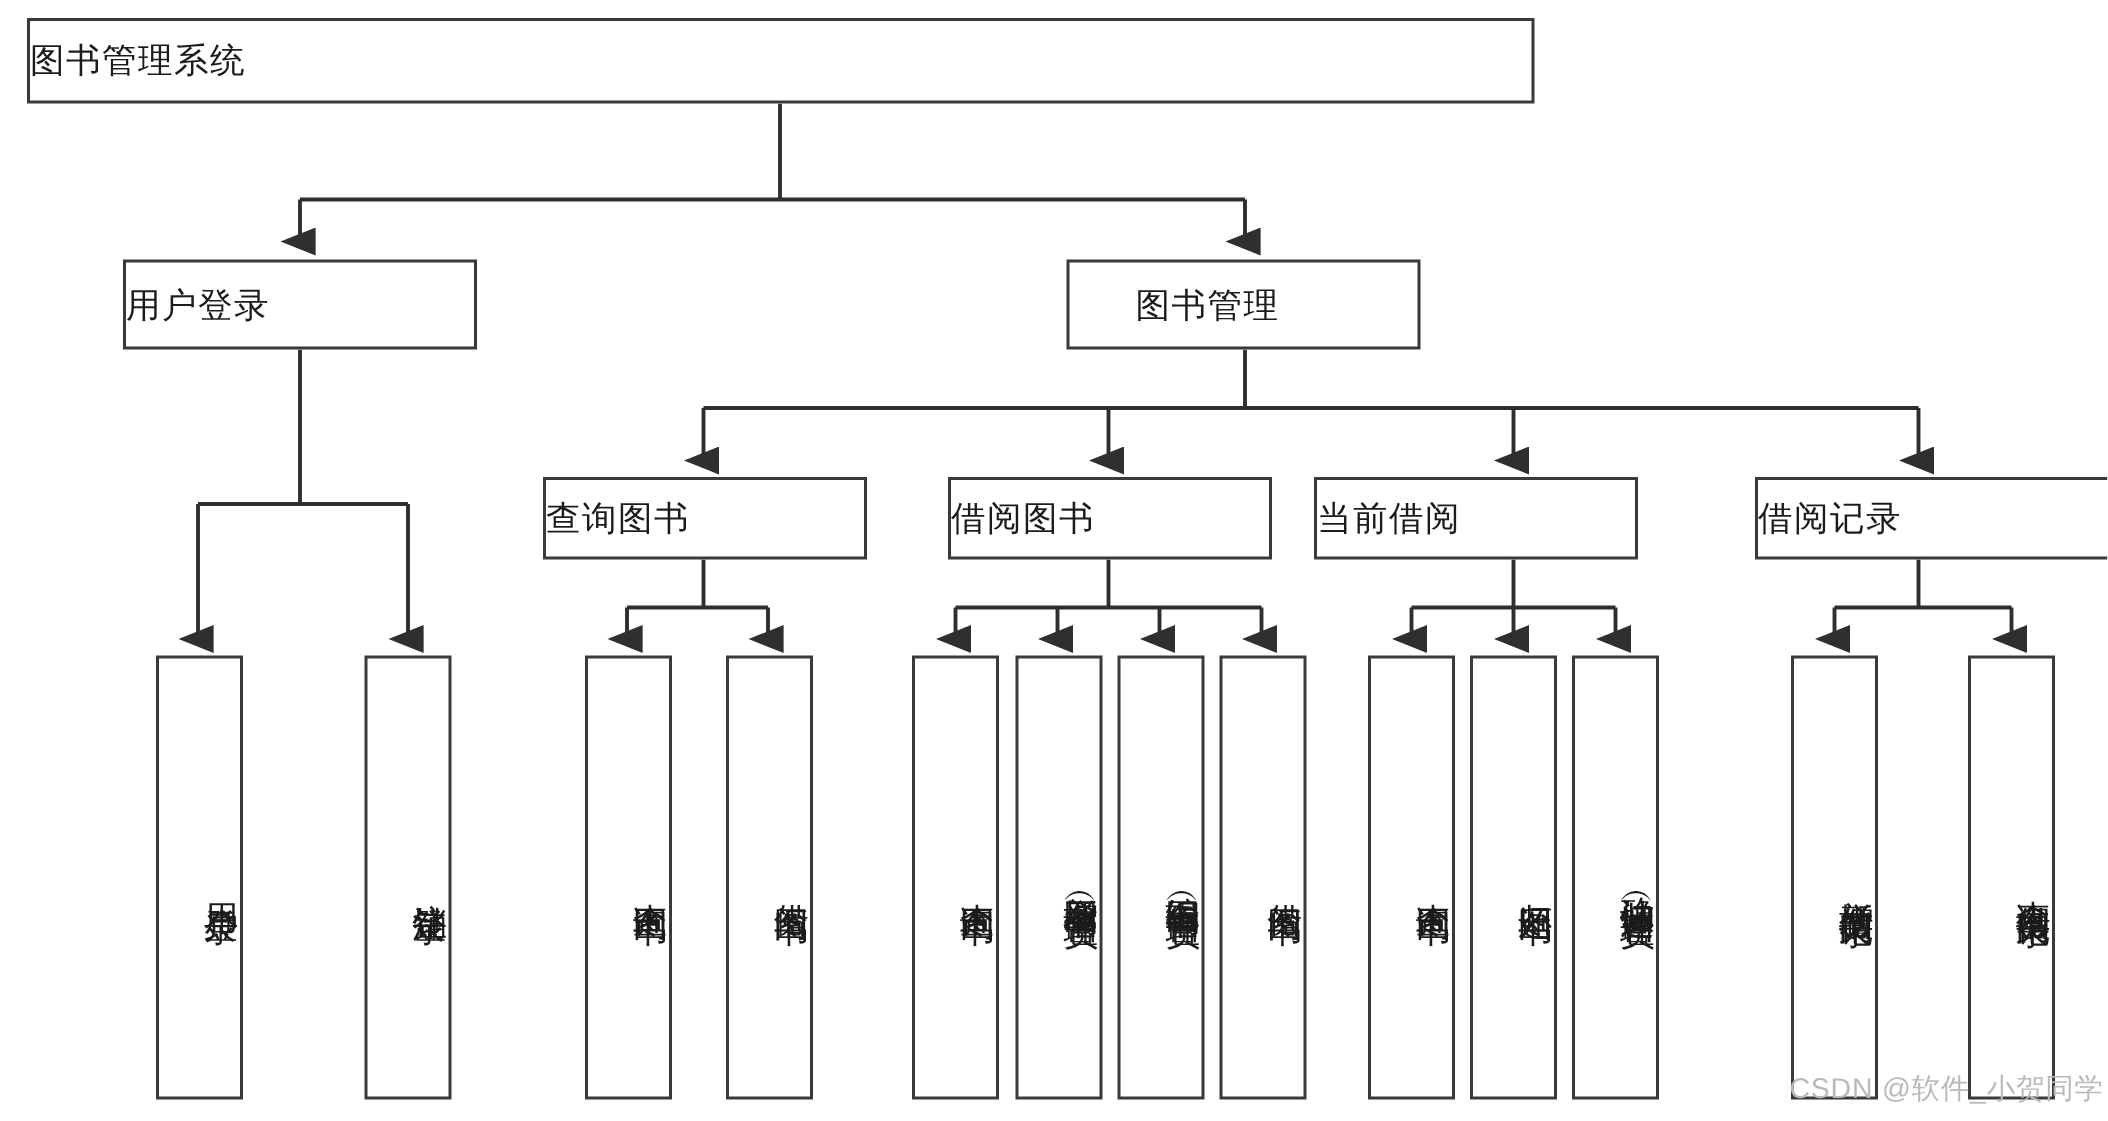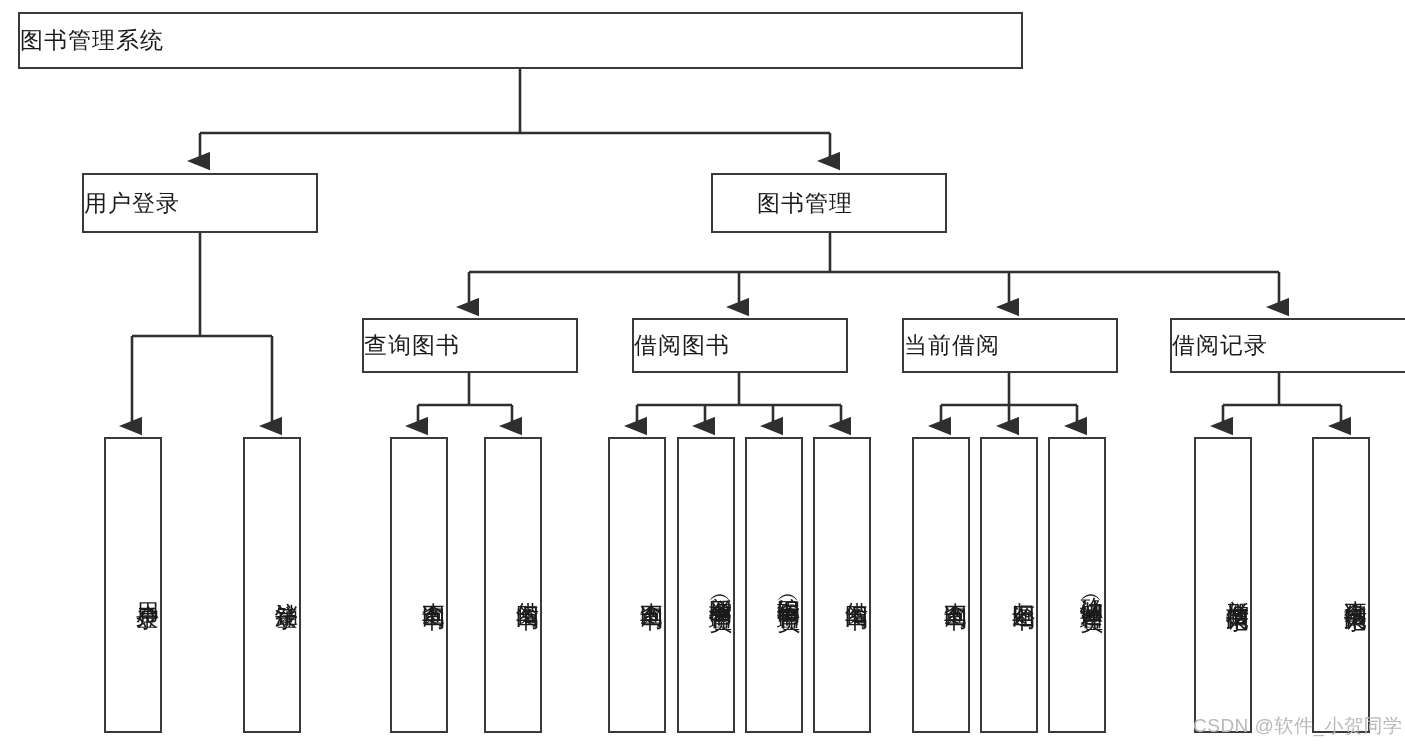--- a/index.html
+++ b/index.html
@@ -130,21 +130,21 @@
   <div class="node horiz" style="left:711px; top:173px; width:236px; height:60px;padding-left:44px;">
     <span>图书管理</span>
   </div>
 
   <div class="node horiz" style="left:362px; top:318px; width:216px; height:55px;">
     <span>查询图书</span>
   </div>
   <div class="node horiz" style="left:632px; top:318px; width:216px; height:55px;">
     <span>借阅图书</span>
   </div>
-  <div class="node horiz" style="left:902px; top:318px; width:216px; height:55px;">
+  <div class="node horiz" style="left:876px; top:318px; width:216px; height:55px;">
     <span>当前借阅</span>
   </div>
   <div class="node horiz" style="left:1170px; top:318px; width:240px; height:55px;">
     <span>借阅记录</span>
   </div>
 
   <div class="node vert" style="left:104px; top:437px; width:58px; height:296px;">
     <span class="vlabel">用户登录</span>
   </div>
   <div class="node vert" style="left:243px; top:437px; width:58px; height:296px;">

